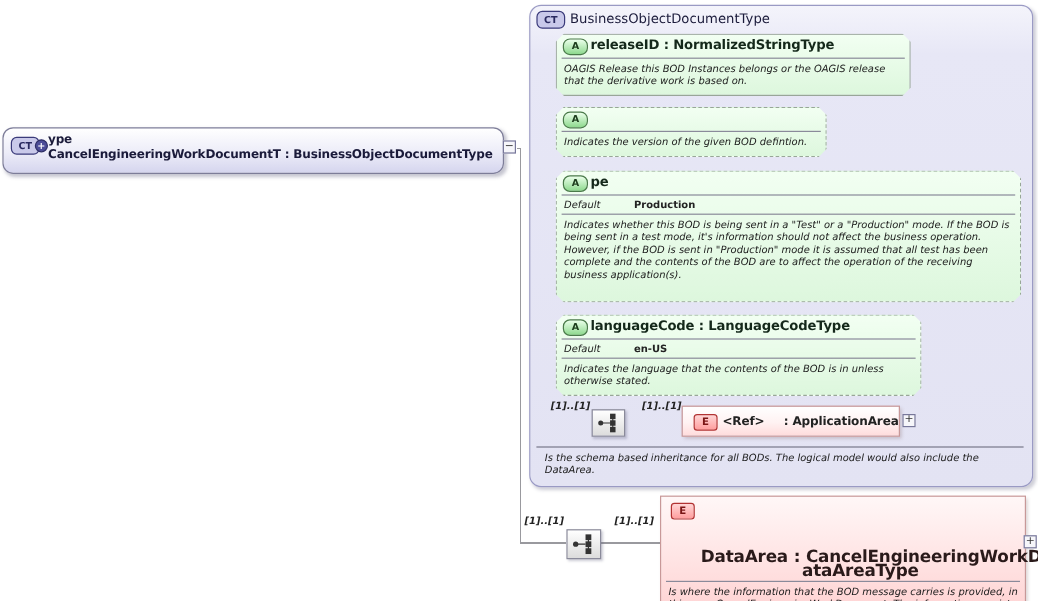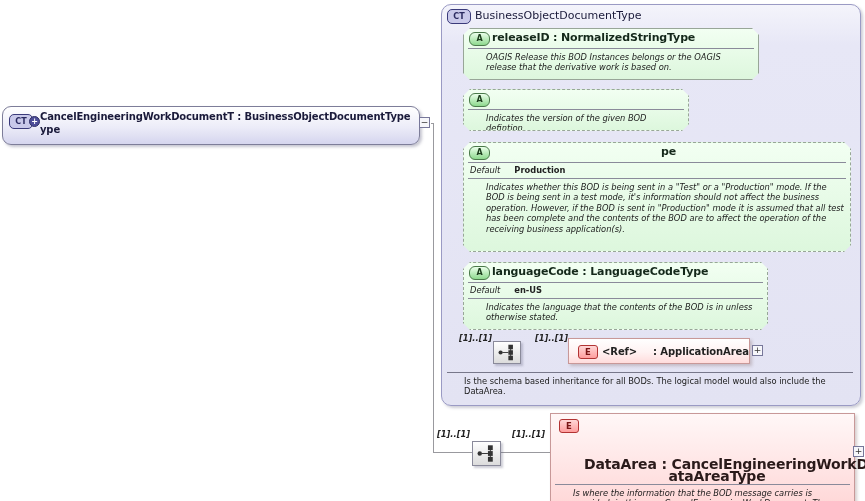--- a/index.html
+++ b/index.html
@@ -55,46 +55,46 @@
     position:absolute;z-index:2;overflow:hidden;box-sizing:border-box;
     background:linear-gradient(180deg,#f2fff2 0%,var(--attribute-fill,#ddf7dd) 100%);
     border:1px solid #98a698;
     clip-path:polygon(7px 0,calc(100% - 7px) 0,100% 7px,100% calc(100% - 7px),
       calc(100% - 7px) 100%,7px 100%,0 calc(100% - 7px),0 7px);
   }
   .attr-box.dashed{border-style:dashed;}
   .attr-head{position:relative;padding:3px 5px 1px 28px;min-height:13px;}
   .attr-title{font-size:11px;font-weight:bold;color:#14281a;letter-spacing:-.15px;line-height:12px;}
   .attr-title .t1{display:inline;white-space:nowrap;}
-  .attr-title .t2{display:block;text-align:center;}
+  .attr-title .t2{display:block;text-align:left;}
   .sep{height:0;border-top:1px solid #8a8a9a;margin:2px 4px;}
   .default-row{padding:0 5px 0 6px;font-size:8.3px;color:#222;line-height:11px;}
   .def-label{font-style:italic;}
-  .def-value{font-weight:bold;margin-left:14px;}
-  .doc{padding:1px 5px 4px 22px;font-size:8.3px;font-style:italic;color:#1a1a1a;line-height:10.4px;}
+  .def-value{font-weight:bold;margin-left:28px;}
+  .doc{padding:1px 5px 4px 6px;font-size:8.3px;font-style:italic;color:#1a1a1a;line-height:10.4px;}
 
   
   .card{position:absolute;font-size:8.3px;font-weight:bold;font-style:italic;color:#222;z-index:2;}
   .seq-icon{position:absolute;width:28px;height:23px;z-index:2;
     background:linear-gradient(180deg,#ffffff,#dcdcdc);border:1px solid #8a8a9a;
     box-shadow:1.5px 1.5px 2px rgba(90,90,120,.3);box-sizing:border-box;}
   .seq-icon svg{display:block;width:100%;height:100%;}
 
   .elem-box{position:absolute;z-index:2;box-sizing:border-box;
     border:1px solid var(--element-border,#c89898);
     box-shadow:2px 2px 3px rgba(120,90,90,.3);}
   .app-box{left:126px;top:333px;width:182px;height:26px;
     background:linear-gradient(180deg,#ffffff 0%,#fff2f2 55%,#ffdcdc 100%);
     display:flex;align-items:center;padding-left:33px;}
   .elem-name{font-size:10px;font-weight:bold;color:#222;letter-spacing:-.1px;}
   .elem-type{font-size:10px;font-weight:bold;color:#222;margin-left:16px;letter-spacing:-.1px;}
 
   .footer-sep{position:absolute;left:5px;top:367px;width:406px;border-top:1px solid #77778a;}
-  .footer-doc{position:absolute;left:22px;top:371px;width:402px;
-    font-size:8.3px;color:#1a1a1a;line-height:10.4px;}
+  .footer-doc{position:absolute;left:12px;top:371px;width:402px;
+    font-size:8.3px;font-style:italic;color:#1a1a1a;line-height:10.4px;}
 
   
   .dataarea-box{left:550px;top:413px;width:305px;min-height:79px;
     background:linear-gradient(180deg,#fff7f7 0%,#ffe3e3 45%,#ffc9c9 100%);}
   .da-head{position:relative;padding:4px 4px 0 33px;}
   .da-head .icon-e{top:5px;left:8px;}
   .da-title{font-size:14px;font-weight:bold;color:#2a1a1a;letter-spacing:-.15px;line-height:12px;margin-top:40px;}
   .da-title .t1{display:block;white-space:nowrap;}
   .da-title .t2{display:block;text-align:center;}
 </style>
@@ -113,22 +113,22 @@
       <path d="M520 352.5 H568"></path>
     </g>
   </svg>
 
   <div class="root-box">
     <span class="icon-ct">
       <span>CT</span>
       <span class="badge">+</span>
     </span>
     <div class="root-title">
+      <span>ype</span>
       <span>CancelEngineeringWorkDocumentT : BusinessObjectDocumentType</span>
-      <span>ype</span>
     </div>
   </div>
   <div class="handle" style="left:419px;top:117px;">−</div>
 
   <div class="panel">
     <span class="icon-ct">CT</span>
     <div class="panel-title">BusinessObjectDocumentType</div>
 
     <div class="attr-box" style="left:21px;top:23px;width:296px;height:52px;">
       <div class="attr-head">

